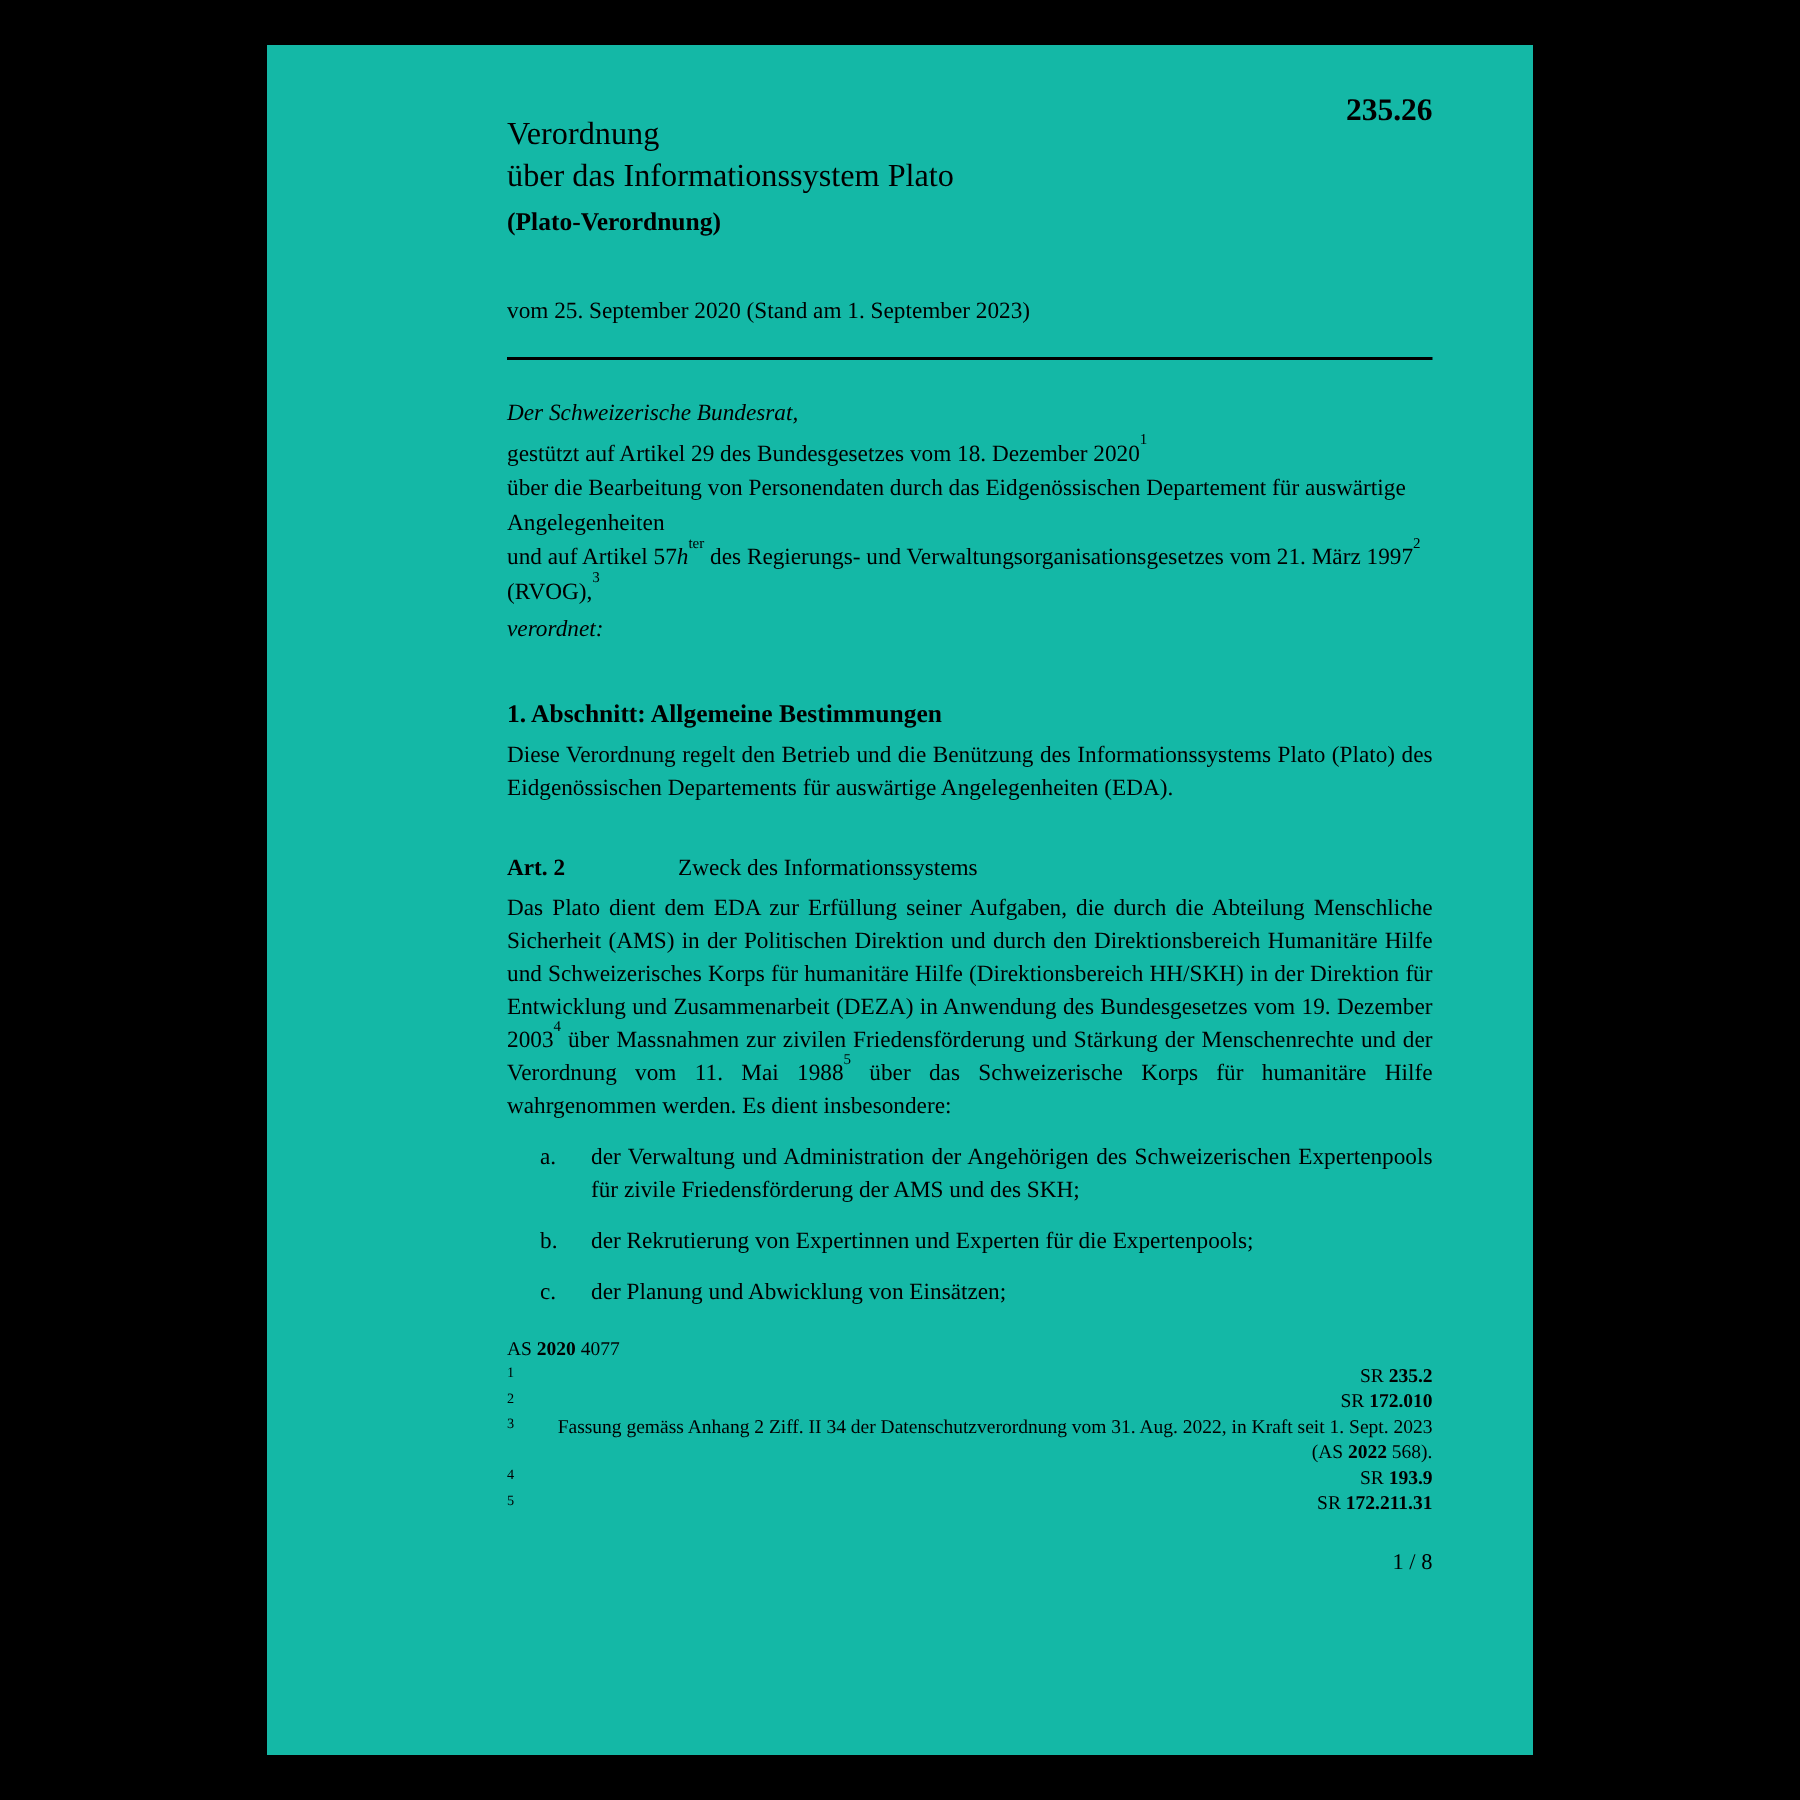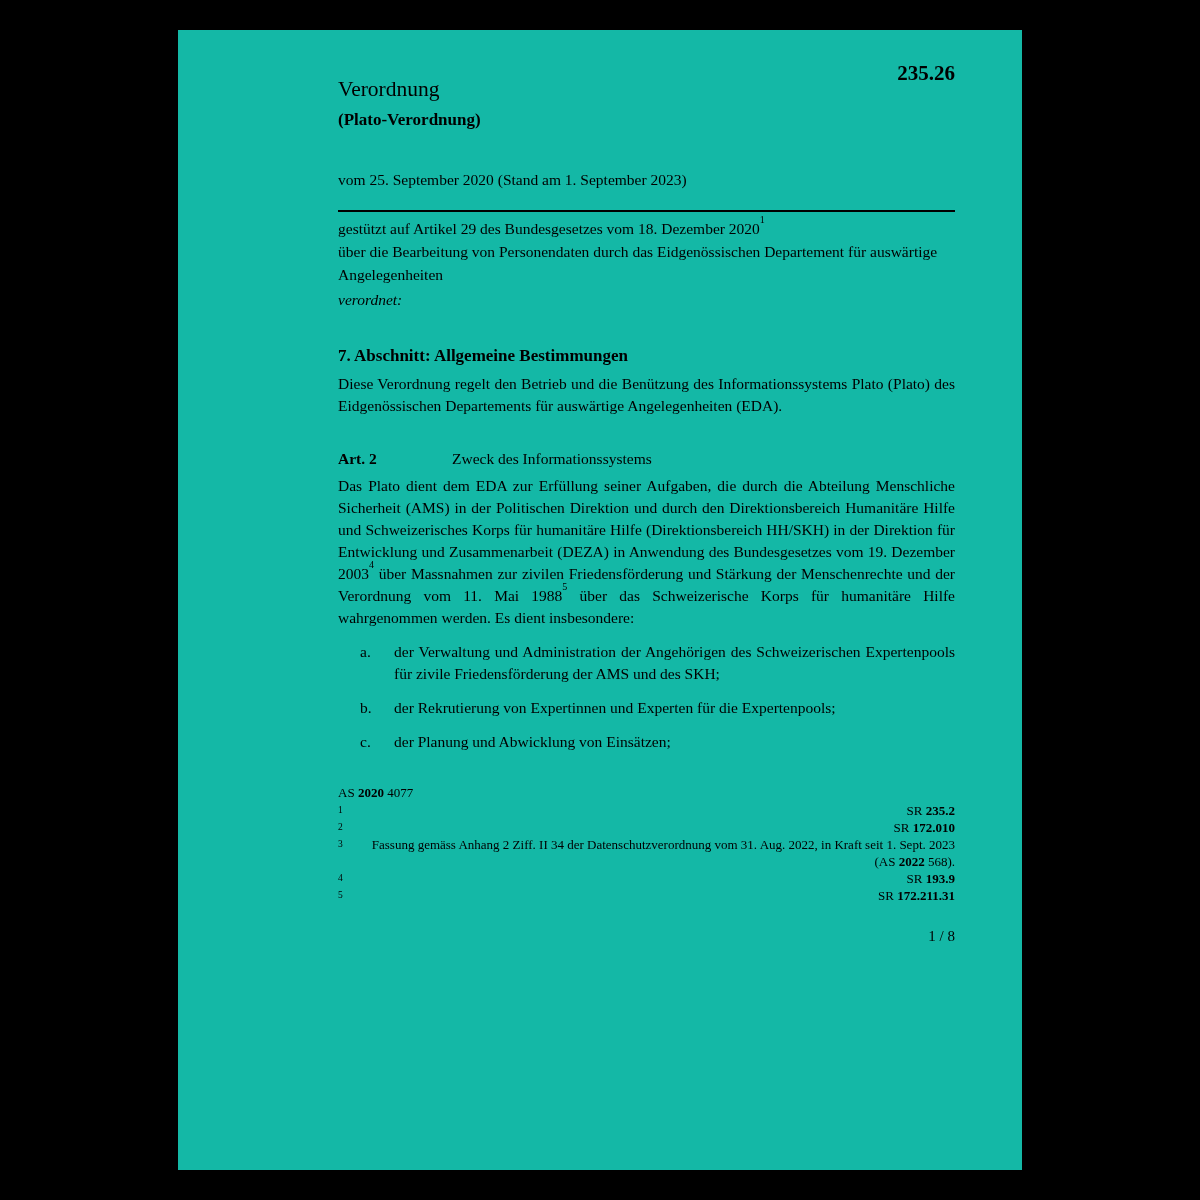--- a/index.html
+++ b/index.html
@@ -88,21 +88,21 @@
   }
   .item .marker { width: 34px; flex: 0 0 34px; }
   .item .item-text { flex: 1; text-align: justify; }
   sup.fnref {
     font-size: 10px;
     line-height: 0;
     position: relative;
     top: -5px;
   }
   .footnotes {
-    margin: 31px 0 0 0;
+    margin: 17px 0 0 0;
     font-size: 13px;
     line-height: 17px;
   }
   .fn-as { margin: 0 0 1px 0; }
   .fn-row { display: flex; }
   .fn-num {
     flex: 0 0 32px;
     width: 32px;
     font-size: 9.5px;
     line-height: 17px;
@@ -118,37 +118,39 @@
   i { font-style: italic; }
 </style>
 </head>
 <body>
 
 <div class="page">
   <div class="content">
 
     <div class="docnum">235.26</div>
 
-    <h1 class="title"><span>Verordnung</span><br></h1>
+    <h1 class="title"><span>Verordnung</span><br><span>über das Informationssystem Plato</span></h1>
 
     <div class="subtitle">(Plato-Verordnung)</div>
 
     <div class="dateline">vom 25. September 2020 (Stand am 1. September 2023)</div>
 
     <hr class="rule">
 
+    <p class="actor">Der Schweizerische Bundesrat,</p>
 
     <p class="pre-para first"><span>gestützt auf Artikel 29 des Bundesgesetzes vom 18. Dezember 2020</span><sup class="fnref">1</sup></p>
 
     <p class="pre-para">über die Bearbeitung von Personendaten durch das Eidgenössischen Departement für auswärtige Angelegenheiten</p>
 
+    <p class="pre-para"><span>und auf Artikel 57</span><i>h</i><sup class="fnref">ter</sup><span> des Regierungs- und Verwaltungsorganisationsgesetzes vom 21. März 1997</span><sup class="fnref">2</sup><span> (RVOG),</span><sup class="fnref">3</sup></p>
 
     <p class="verordnet">verordnet:</p>
 
-    <h2 class="section-heading">7. Abschnitt: Allgemeine Bestimmungen</h2>
+    <h2 class="section-heading">1. Abschnitt: Allgemeine Bestimmungen</h2>
 
 
     <p class="art-body">Diese Verordnung regelt den Betrieb und die Benützung des Informationssystems Plato (Plato) des Eidgenössischen Departements für auswärtige Angelegenheiten (EDA).</p>
 
     <div class="art-row"><span class="art-label">Art. 2</span><span>Zweck des Informationssystems</span></div>
 
     <p class="art-body"><span>Das Plato dient dem EDA zur Erfüllung seiner Aufgaben, die durch die Abteilung Menschliche Sicherheit (AMS) in der Politischen Direktion und durch den Direktionsbereich Humanitäre Hilfe und Schweizerisches Korps für humanitäre Hilfe (Direktionsbereich HH/SKH) in der Direktion für Entwicklung und Zusammenarbeit (DEZA) in Anwendung des Bundesgesetzes vom 19. Dezember 2003</span><sup class="fnref">4</sup><span> über Massnahmen zur zivilen Friedensförderung und Stärkung der Menschenrechte und der Verordnung vom 11. Mai 1988</span><sup class="fnref">5</sup><span> über das Schweizerische Korps für humanitäre Hilfe wahrgenommen werden. Es dient insbesondere:</span></p>
 
     <div class="item">
         <span class="marker">a.</span>

